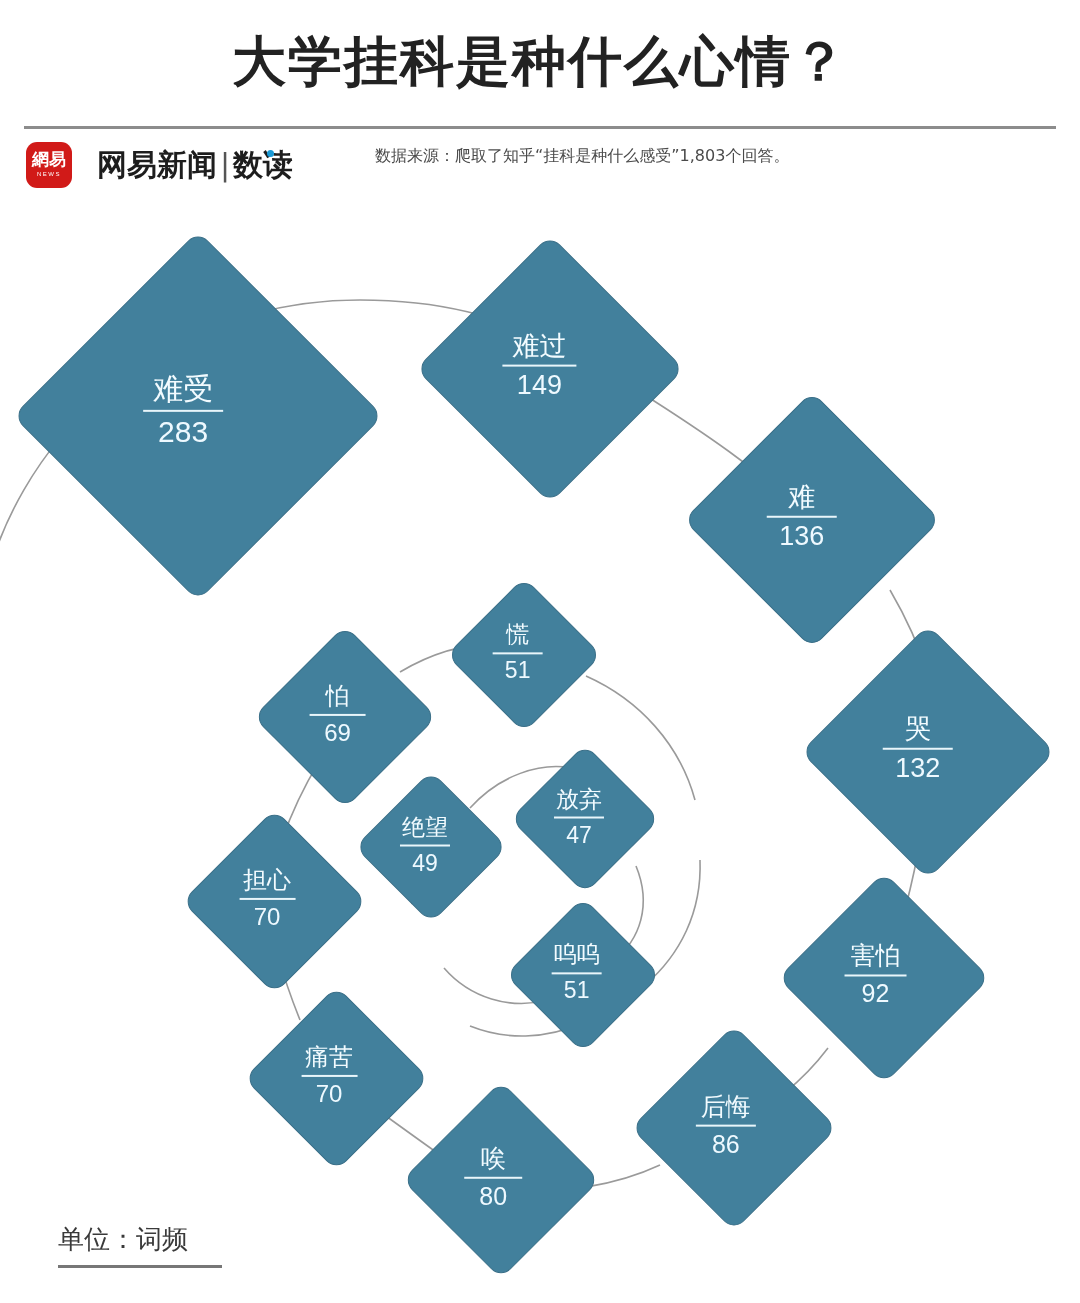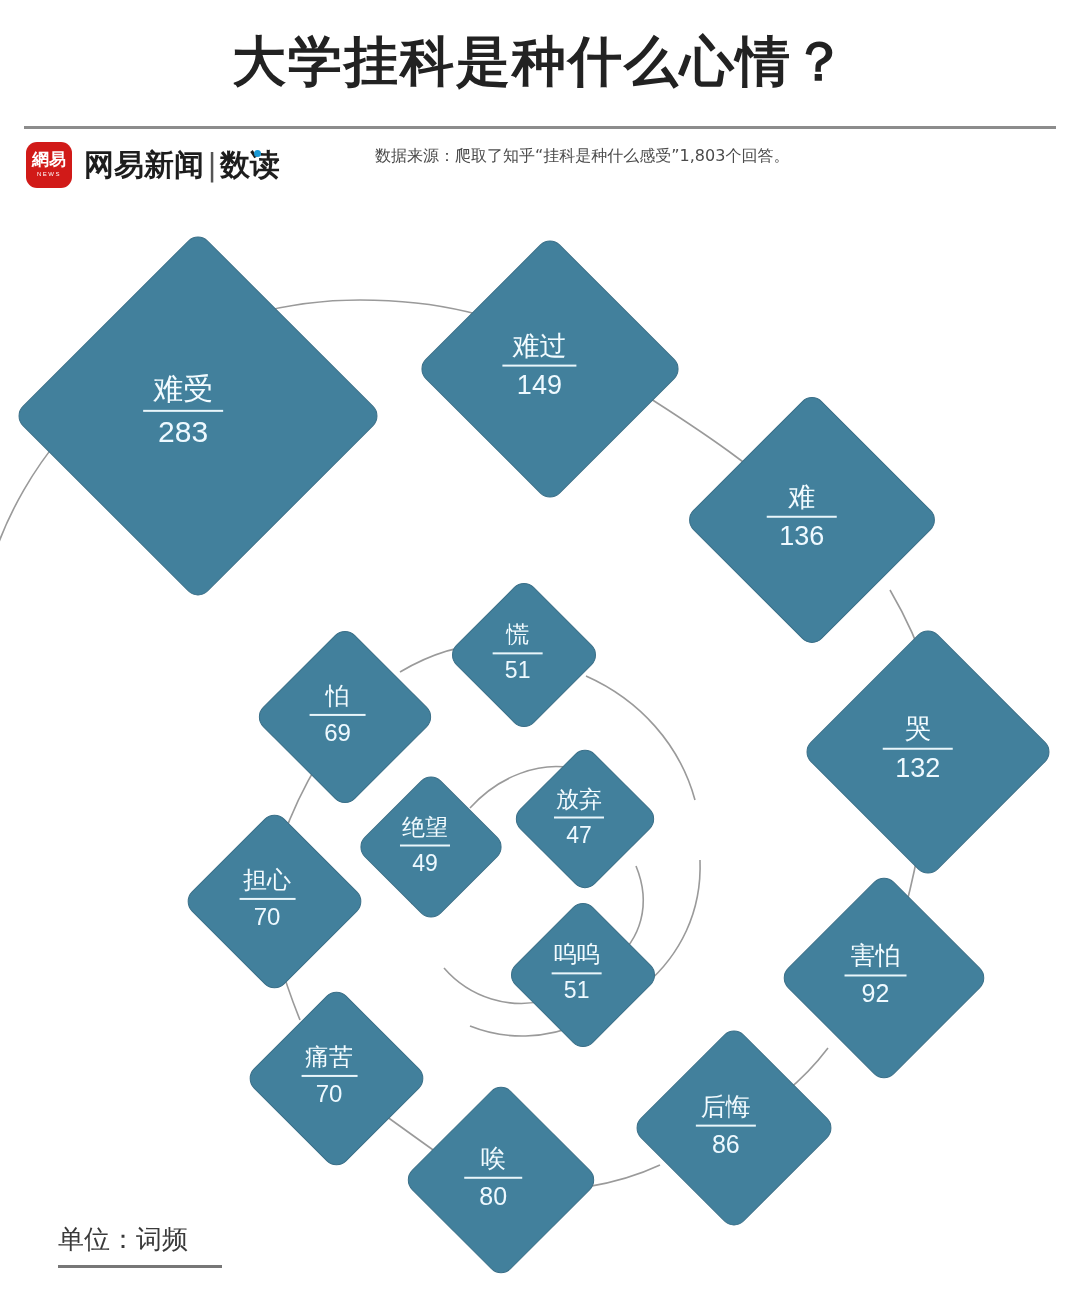--- a/index.html
+++ b/index.html
@@ -39,21 +39,21 @@
   }
   .logo-mark .lm-top{
     font-size:17px;font-weight:bold;line-height:17px;letter-spacing:0px;
     font-family:"DejaVu Sans","Liberation Sans",sans-serif;
   }
   .logo-mark .lm-bot{
     font-size:6px;letter-spacing:1.5px;line-height:9px;margin-top:2px;
     font-family:"Liberation Sans",sans-serif;
   }
   .logo-text{
-    margin-left:12px;
+    margin-left:25px;
     font-size:30px;font-weight:bold;color:#1d1d1d;letter-spacing:0px;
     font-family:"DejaVu Sans","Liberation Sans",sans-serif;
     white-space:nowrap;
     display:flex;align-items:baseline;
   }
   .logo-text .lt-bar{
     font-weight:normal;color:#555;margin:0 3px;
   }
   .logo-text .lt-dot{
     width:7px;height:7px;border-radius:50%;background:#1a9ad6;

